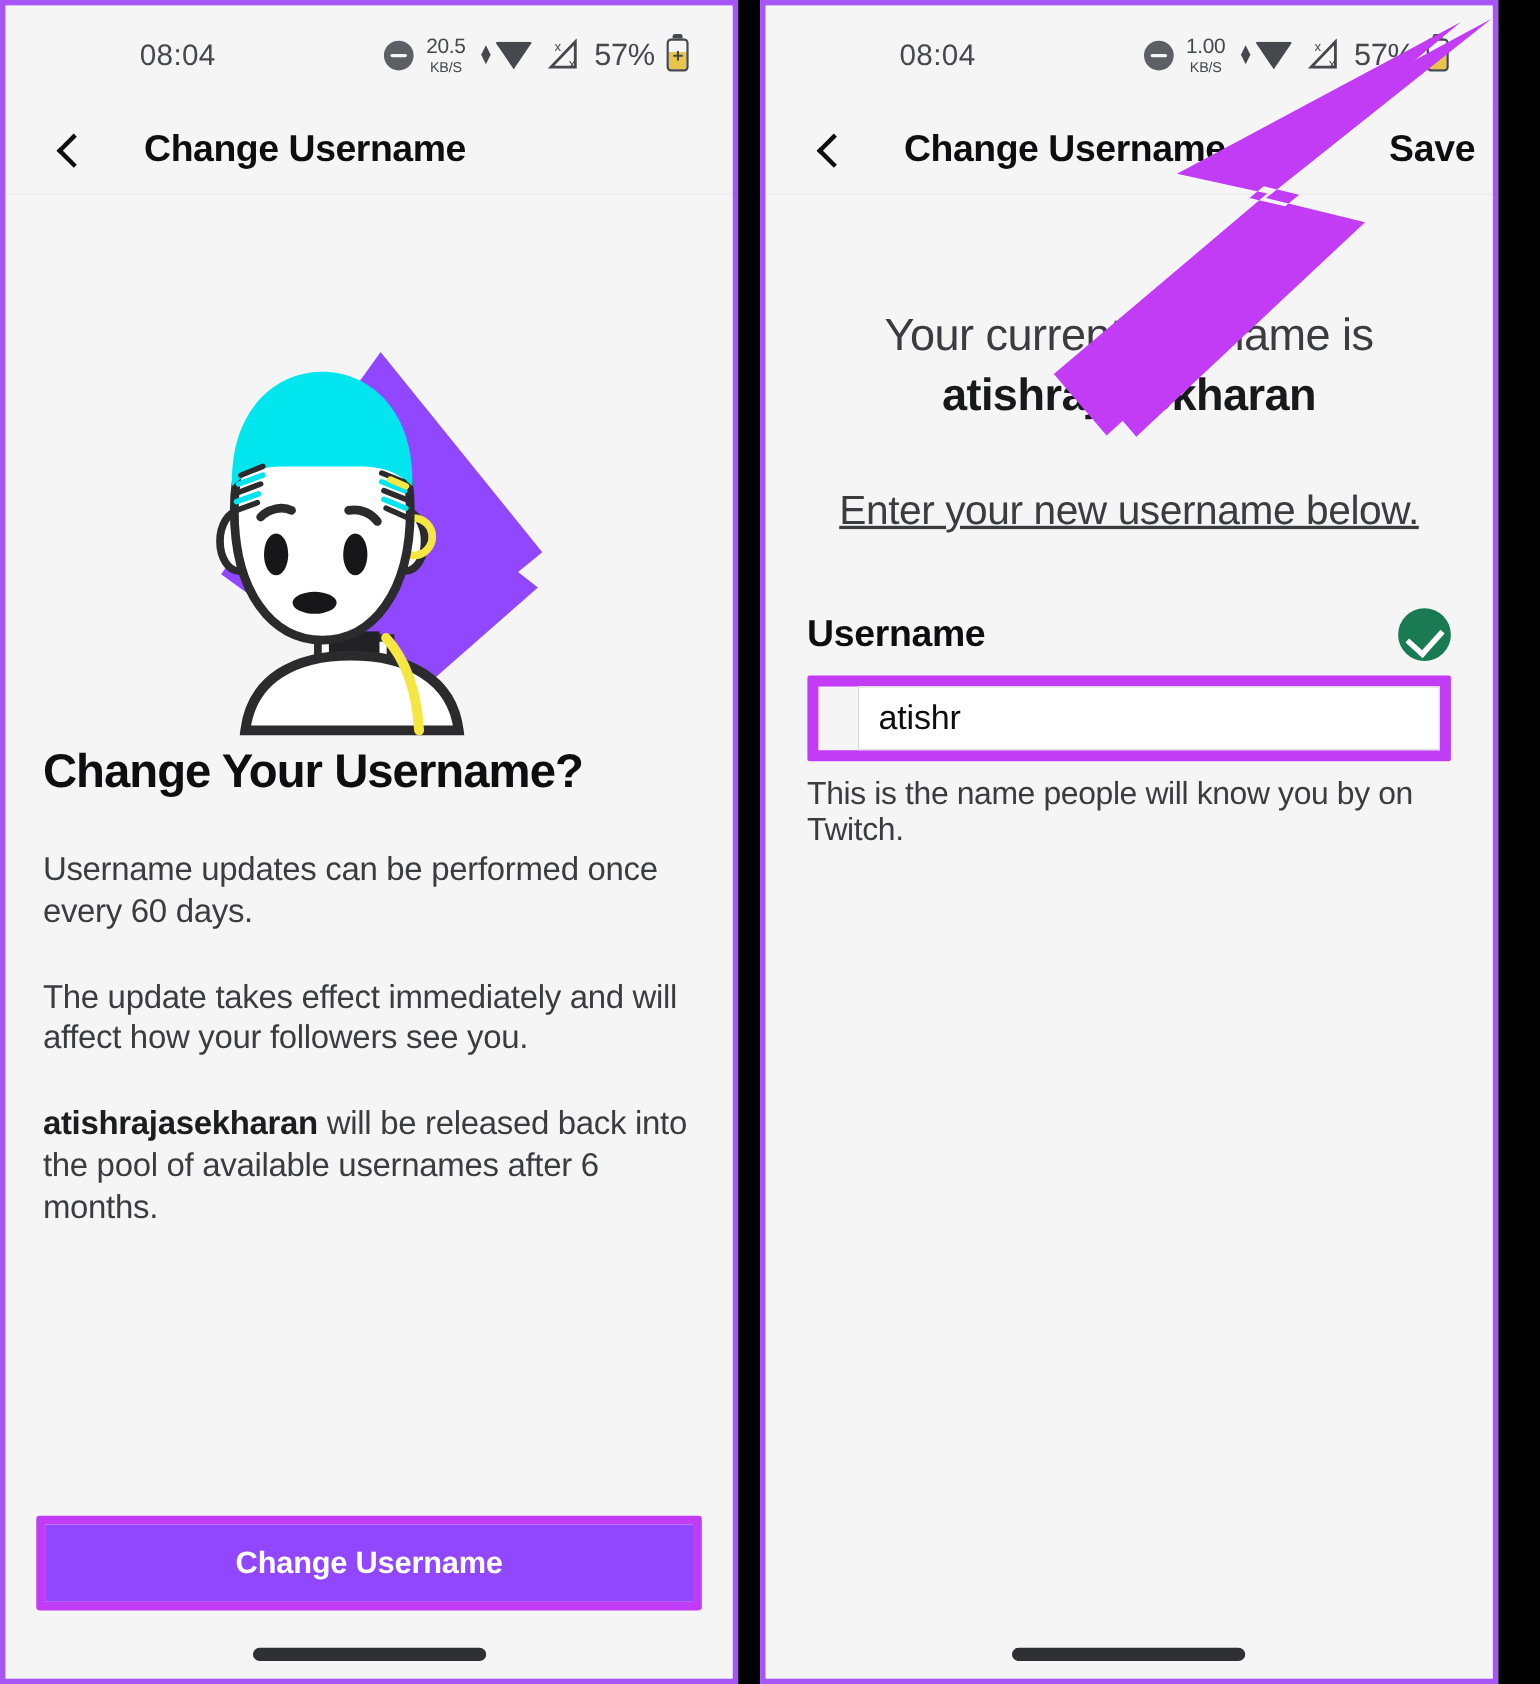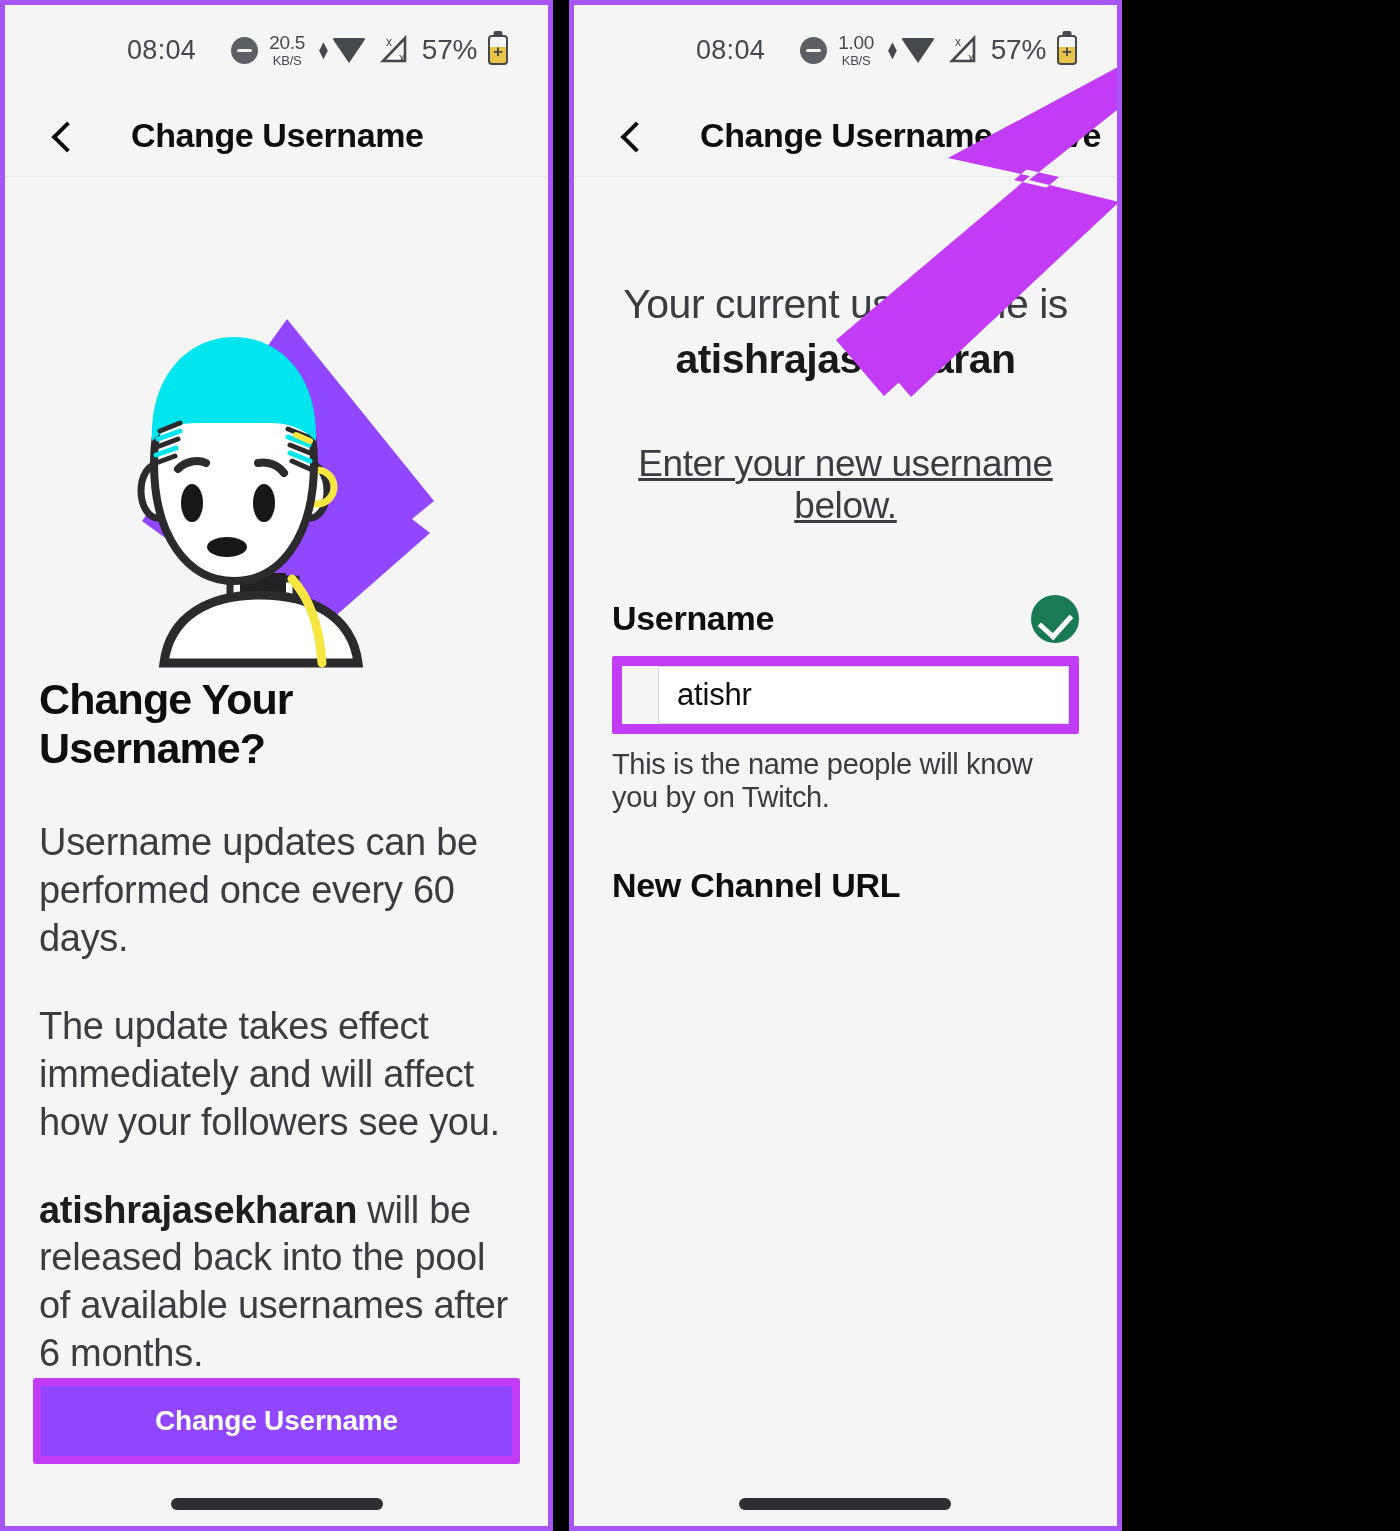--- a/index.html
+++ b/index.html
@@ -7,21 +7,21 @@
   html, body {
     width: 1400px;
     height: 1531px;
     background: #000000;
     font-family: "Liberation Sans", sans-serif;
     overflow: hidden;
   }
 
   .stage {
     position: relative;
-    width: 1122px;
+    width: 1362px;
     height: 1531px;
     background: #000000;
     display: flex;
   }
 
   
   .panel {
     position: relative;
     background: #f5f5f6;
     border: 5px solid #a855f7;
@@ -179,21 +179,21 @@
   
   .left-body { padding: 0 34px; }
   .big-title {
     font-size: 43px;
     font-weight: 700;
     color: #0e0e10;
     letter-spacing: -.9px;
     margin-bottom: 46px;
   }
   .para {
-    font-size: 38px;
+    font-size: 30px;
     line-height: 1.26;
     color: #3a3c40;
     margin-bottom: 40px;
     letter-spacing: -.3px;
   }
   .para:last-child { margin-bottom: 0; }
   .para b { font-weight: 700; color: #1c1d1f; }
 
   
   .cta-slot {
@@ -491,21 +491,20 @@
           <div class="field-label">Username</div>
           <div class="check-badge"></div>
         </div>
 
         <div class="input-ann">
           <input class="uname-input" type="text" value="atishr" style="">
         </div>
 
         <div class="help-text">This is the name people will know you by on Twitch.</div>
 
-        <div class="url-label">New Channel URL</div>
       </div>
 
       <div class="home-bar"></div>
     </div>
 
     <svg class="arrow-overlay" viewBox="0 0 690 1531">
       <path d="M672 20 L480 180 L565 200 L350 396 L302 340 L496 176 L414 158 Z" fill="#c23bf5" transform="translate(-40,-5) rotate(0)"></path>
       <path d="M660 12 L455 175 L545 197 L337 392 L289 336 L485 172 L400 152 Z" fill="#c23bf5"></path>
     </svg>
   </div>

